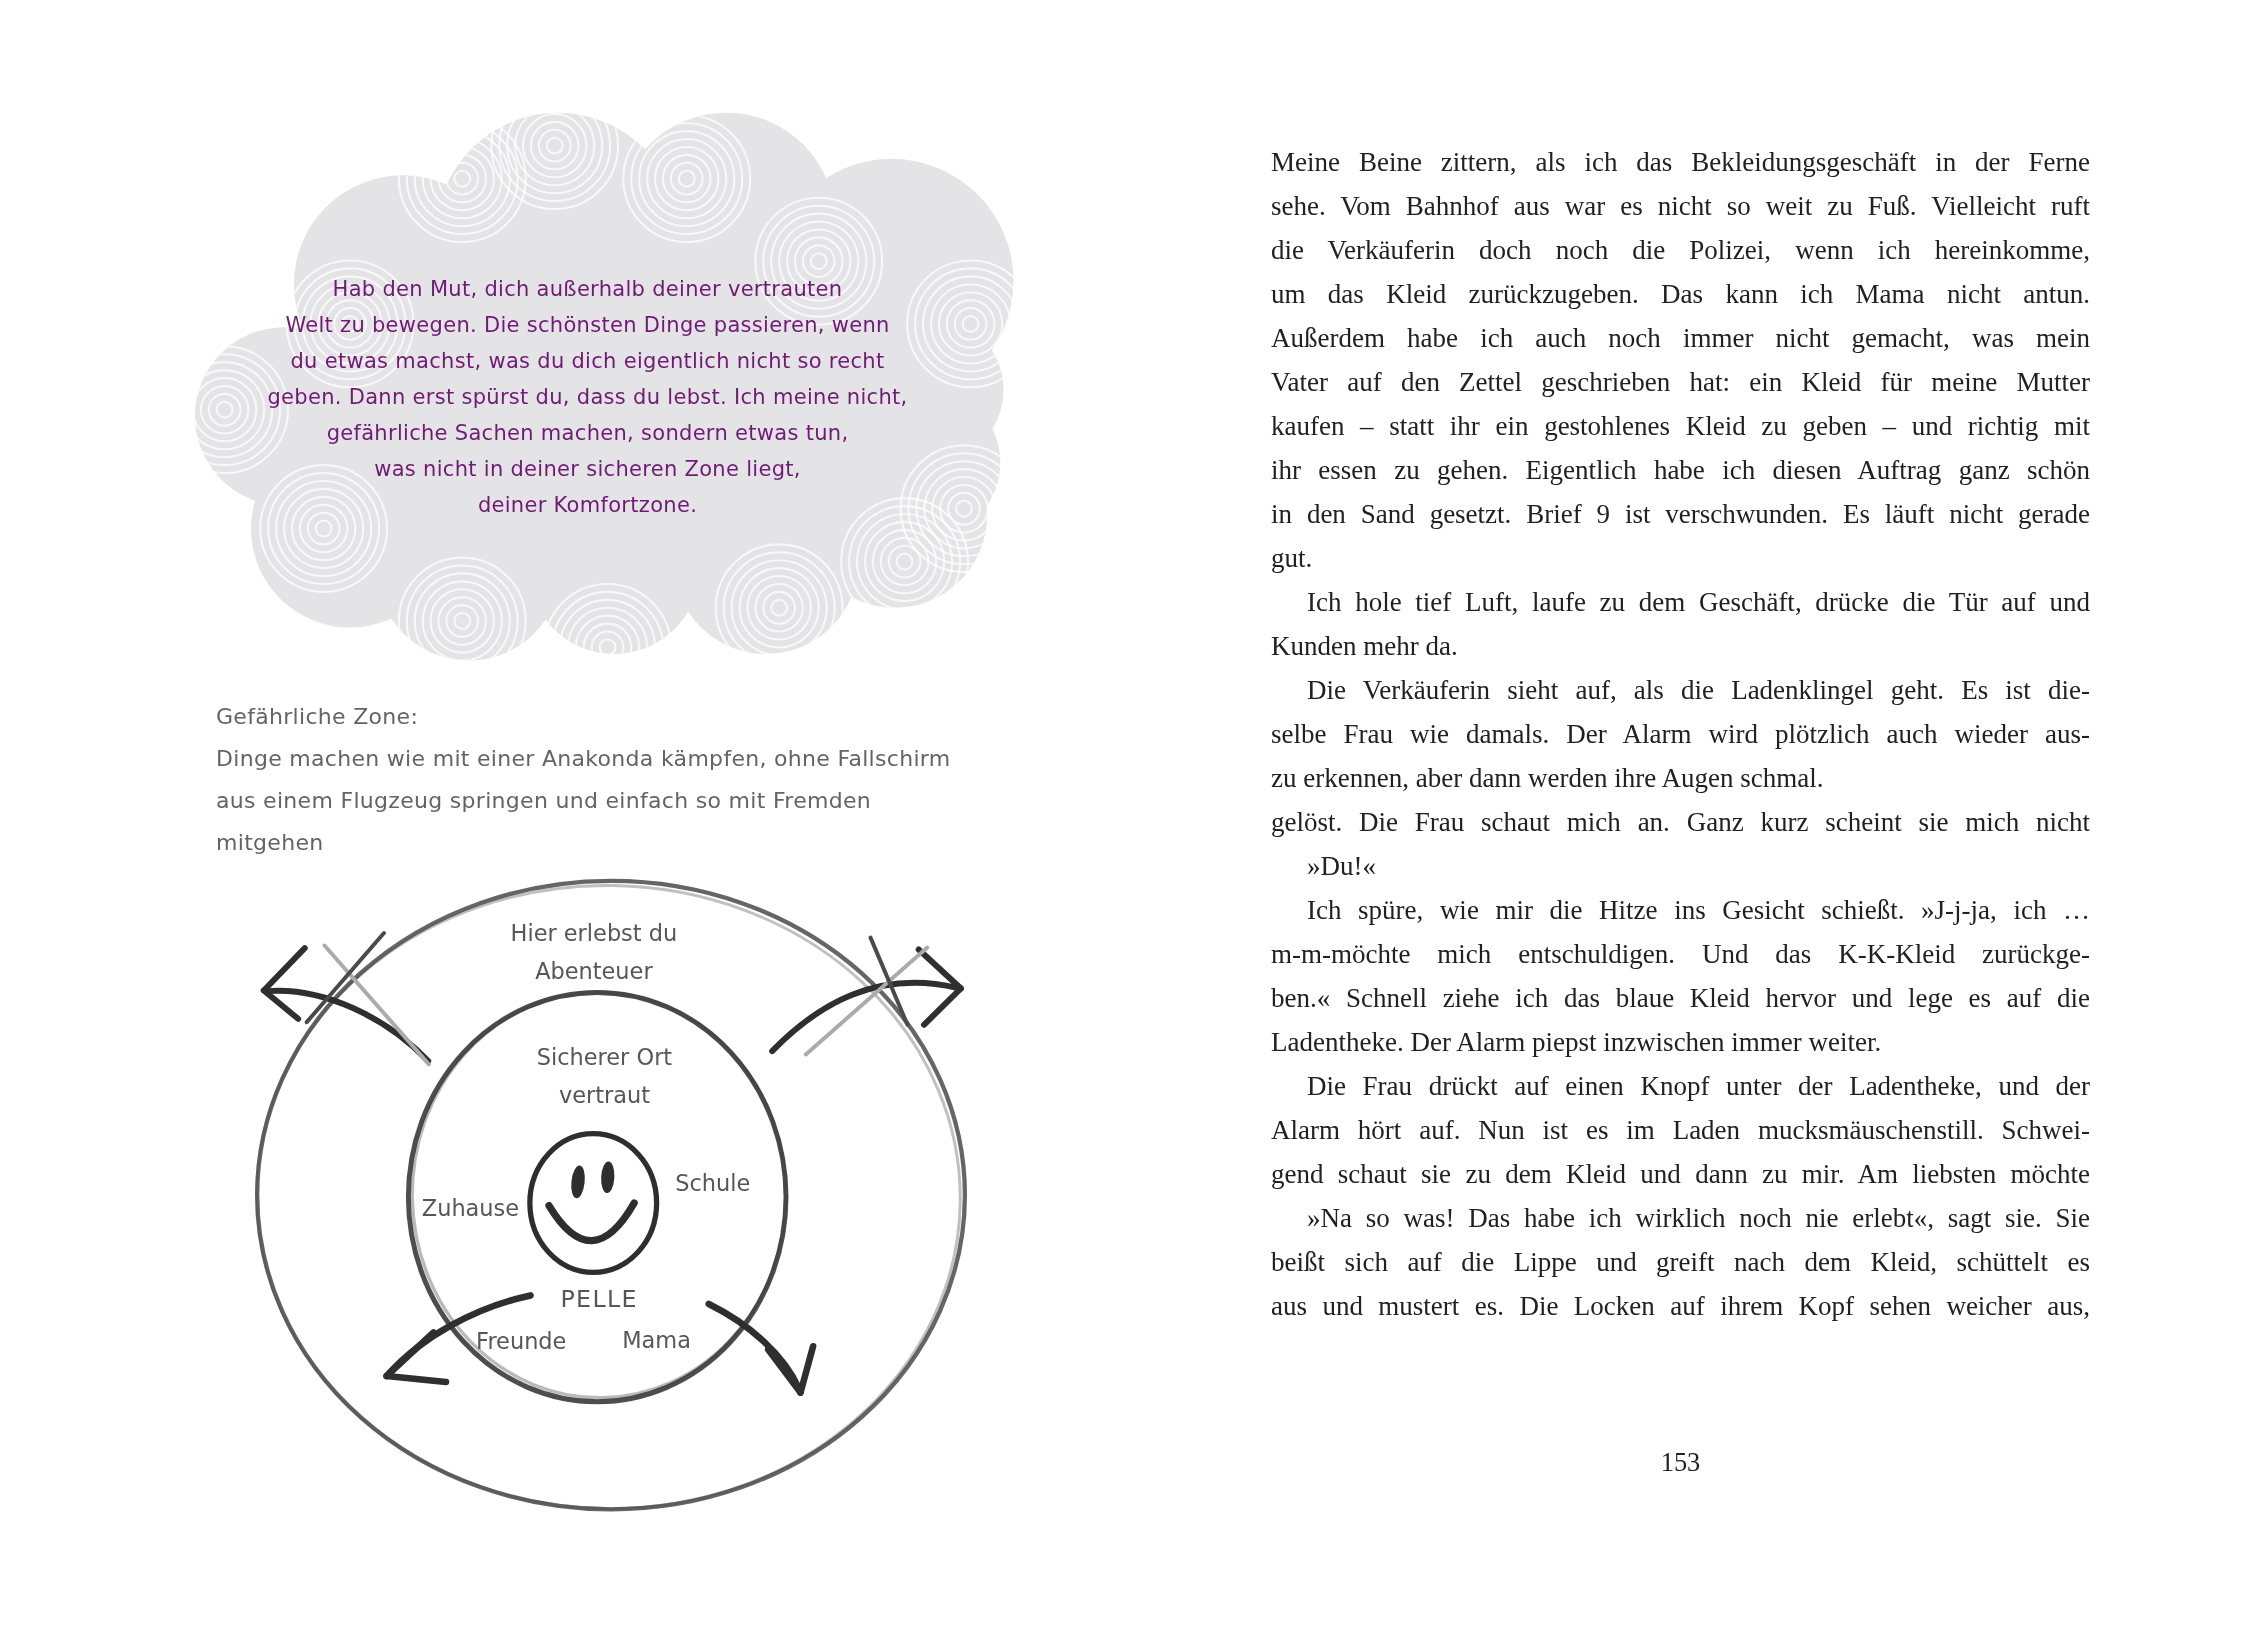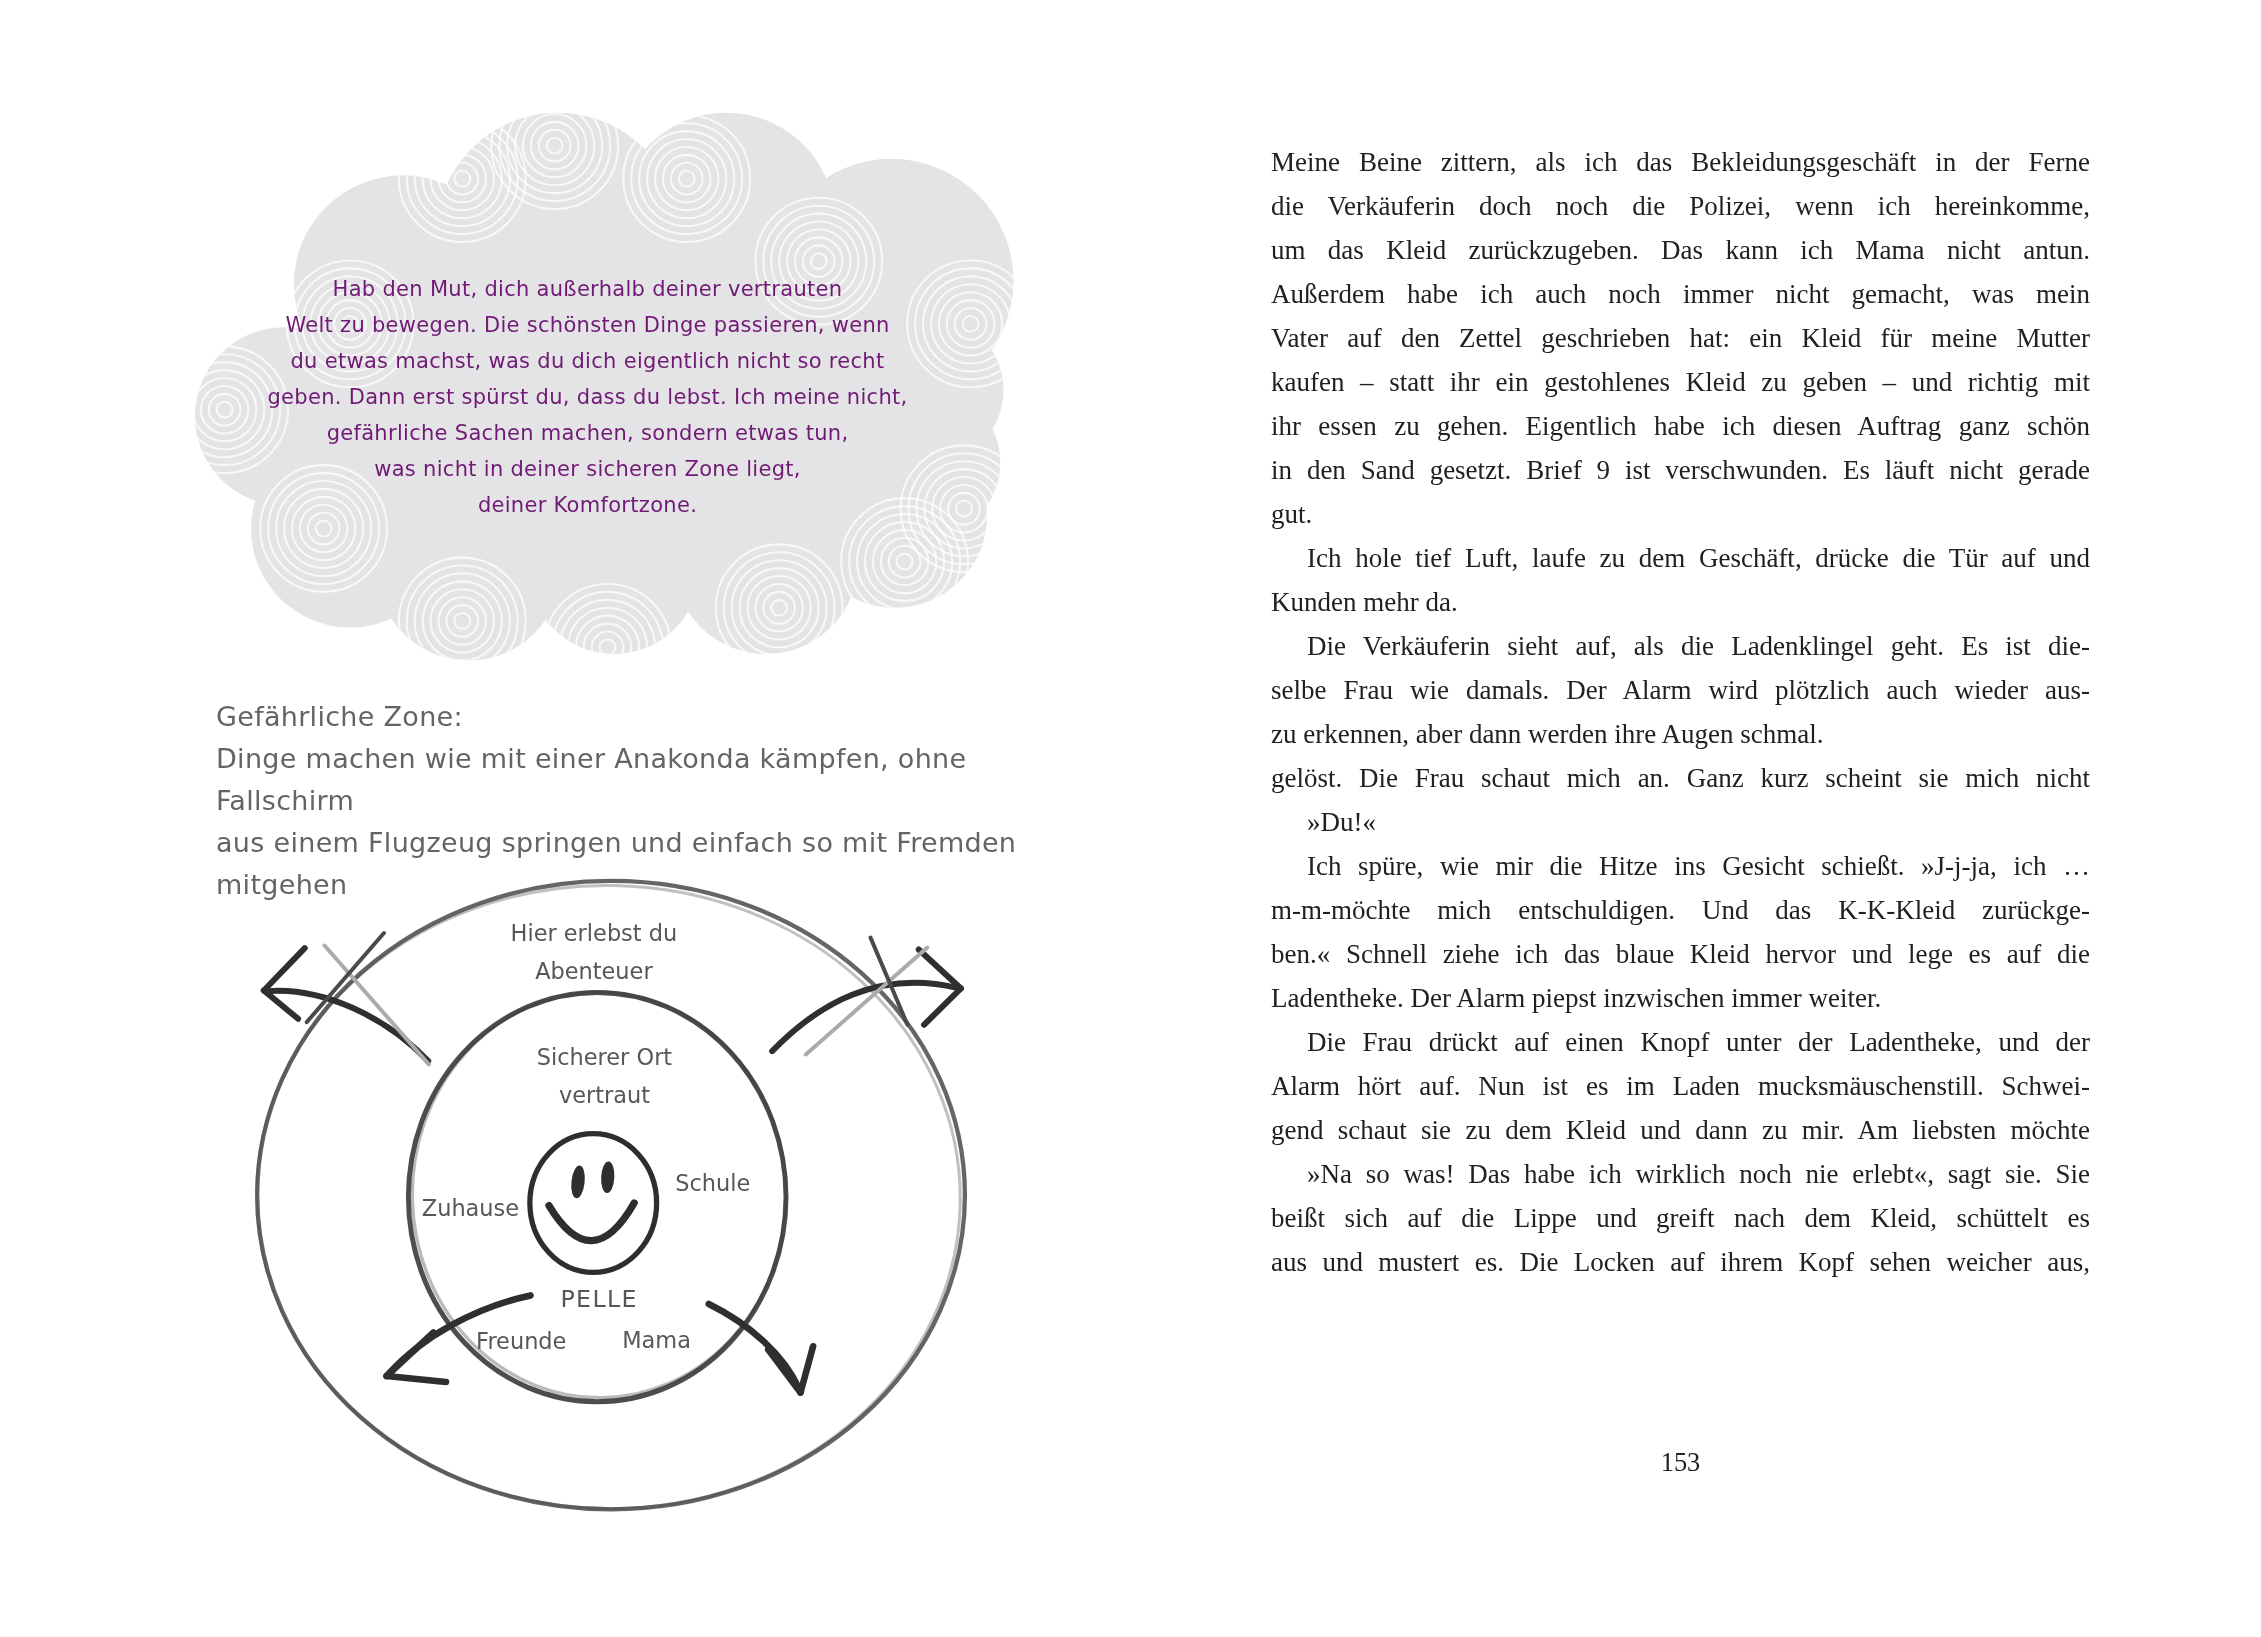--- a/index.html
+++ b/index.html
@@ -19,21 +19,21 @@
   .hand{font-family:"DejaVu Sans", sans-serif;color:var(--hand_ink);}
   
   #cloud-wrap{position:absolute;left:185px;top:106px;width:845px;height:581px;}
   #cloud-quote{
     position:absolute;left:198px;top:271px;width:779px;
     text-align:center;font-size:21px;line-height:36px;letter-spacing:0.3px;
     color:#701a75;z-index:2;
   }
   #danger-zone{
     position:absolute;left:216px;top:696px;width:825px;
-    font-size:27px;line-height:42px;letter-spacing:0.3px;color:#646464;
+    font-size:22px;line-height:42px;letter-spacing:0.3px;color:#646464;
   }
   #diagram{position:absolute;left:244px;top:878px;width:746px;height:654px;}
   #diagram text{font-family:"DejaVu Sans", sans-serif;fill:#575757;font-size:34px;}
   #diagram text.big{font-size:36px;letter-spacing:2px;}
   
   #body-col{
     position:absolute;left:1271px;top:140px;width:819px;
     font-size:27px;line-height:44px;color:var(--body_ink);
   }
   .bookline{height:44px;white-space:nowrap;}
@@ -273,20 +273,21 @@
     <text class="big" x="538" y="650" text-anchor="middle">PELLE</text>
     <text x="420" y="713" text-anchor="middle">Freunde</text>
     <text x="625" y="711" text-anchor="middle">Mama</text>
   </svg>
 </div>
 
 <div>
   <div id="body-col">
 
   <div class="bookline justify">Meine Beine zittern, als ich das Bekleidungsgeschäft in der Ferne</div>
+      <div class="bookline justify">sehe. Vom Bahnhof aus war es nicht so weit zu Fuß. Vielleicht ruft</div>
       <div class="bookline justify">die Verkäuferin doch noch die Polizei, wenn ich hereinkomme,</div>
       <div class="bookline justify">um das Kleid zurückzugeben. Das kann ich Mama nicht antun.</div>
       <div class="bookline justify">Außerdem habe ich auch noch immer nicht gemacht, was mein</div>
       <div class="bookline justify">Vater auf den Zettel geschrieben hat: ein Kleid für meine Mutter</div>
       <div class="bookline justify">kaufen – statt ihr ein gestohlenes Kleid zu geben – und richtig mit</div>
       <div class="bookline justify">ihr essen zu gehen. Eigentlich habe ich diesen Auftrag ganz schön</div>
       <div class="bookline justify">in den Sand gesetzt. Brief 9 ist verschwunden. Es läuft nicht gerade</div>
       <div class="bookline">gut.</div>
       <div class="bookline justify indent">Ich hole tief Luft, laufe zu dem Geschäft, drücke die Tür auf und</div>
       <div class="bookline">Kunden mehr da.</div>

